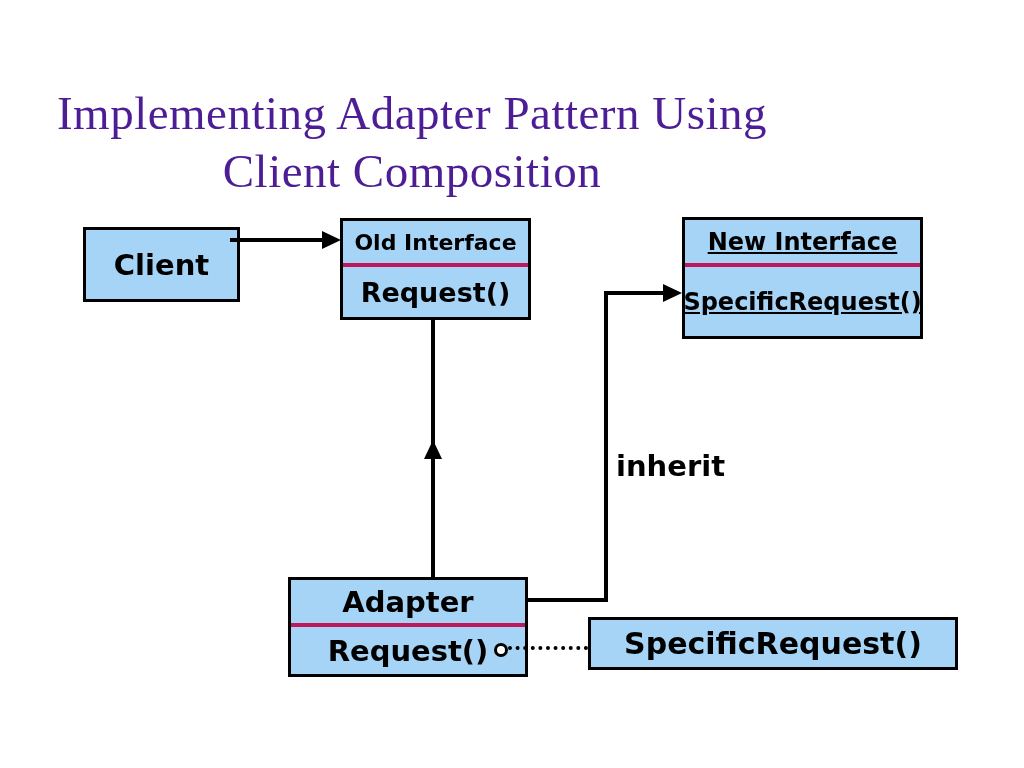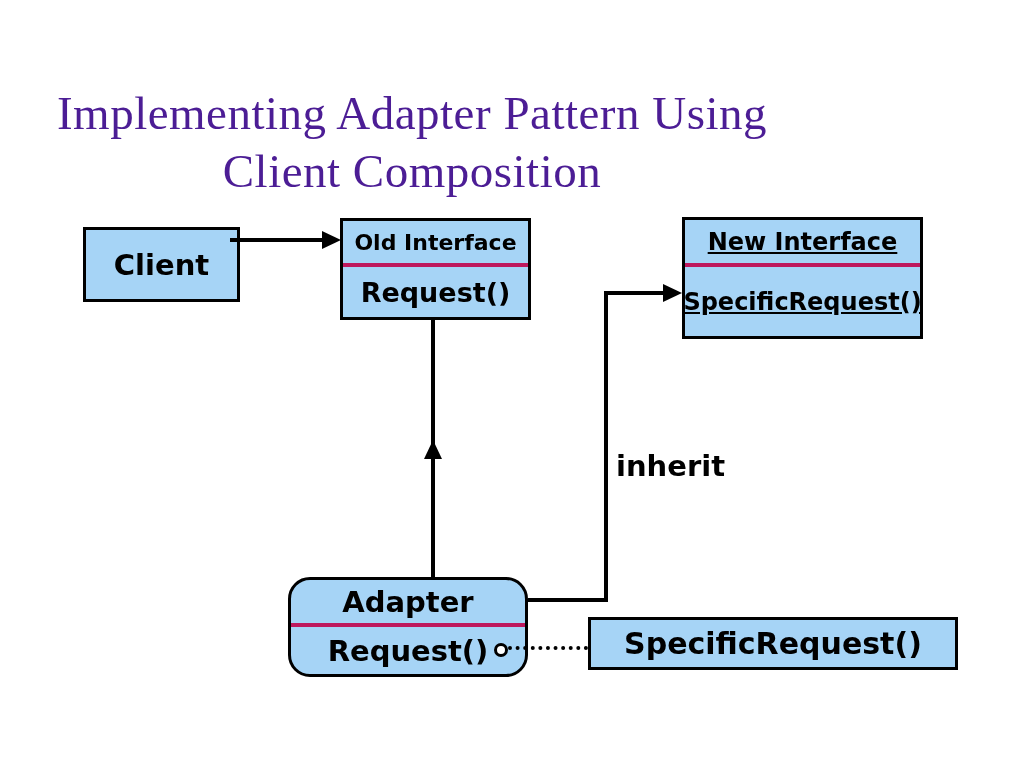--- a/index.html
+++ b/index.html
@@ -32,21 +32,21 @@
   }
   .node .row.divided{border-bottom:4px solid #be185d;}
 
   .client-box{left:76px;top:227px;width:157px;height:75px;font-size:29px;margin-left:7px;}
   .old-interface-box{left:340px;top:218px;width:191px;height:102px;}
   .old-interface-box .name{font-size:22px;flex:0 0 46px;}
   .old-interface-box .method{font-size:27px;}
   .new-interface-box{left:682px;top:217px;width:241px;height:122px;text-decoration:underline;}
   .new-interface-box .name{font-size:24px;flex:0 0 47px;}
   .new-interface-box .method{font-size:24px;}
-  .adapter-box{left:288px;top:577px;width:240px;height:100px;border-radius:22px;}
+  .adapter-box{left:288px;top:577px;width:240px;height:100px;}
   .adapter-box .name{font-size:29px;flex:0 0 47px;}
   .adapter-box .method{font-size:29px;}
   .specific-request-box{left:588px;top:617px;width:370px;height:53px;font-size:30px;}
 
   
   .line{position:absolute;background:#000;}
   .arrowhead{position:absolute;width:0;height:0;}
   .arrow-right{border-top:9px solid transparent;border-bottom:9px solid transparent;border-left:19px solid #000;}
   .arrow-up{border-left:9px solid transparent;border-right:9px solid transparent;border-bottom:19px solid #000;}
 

